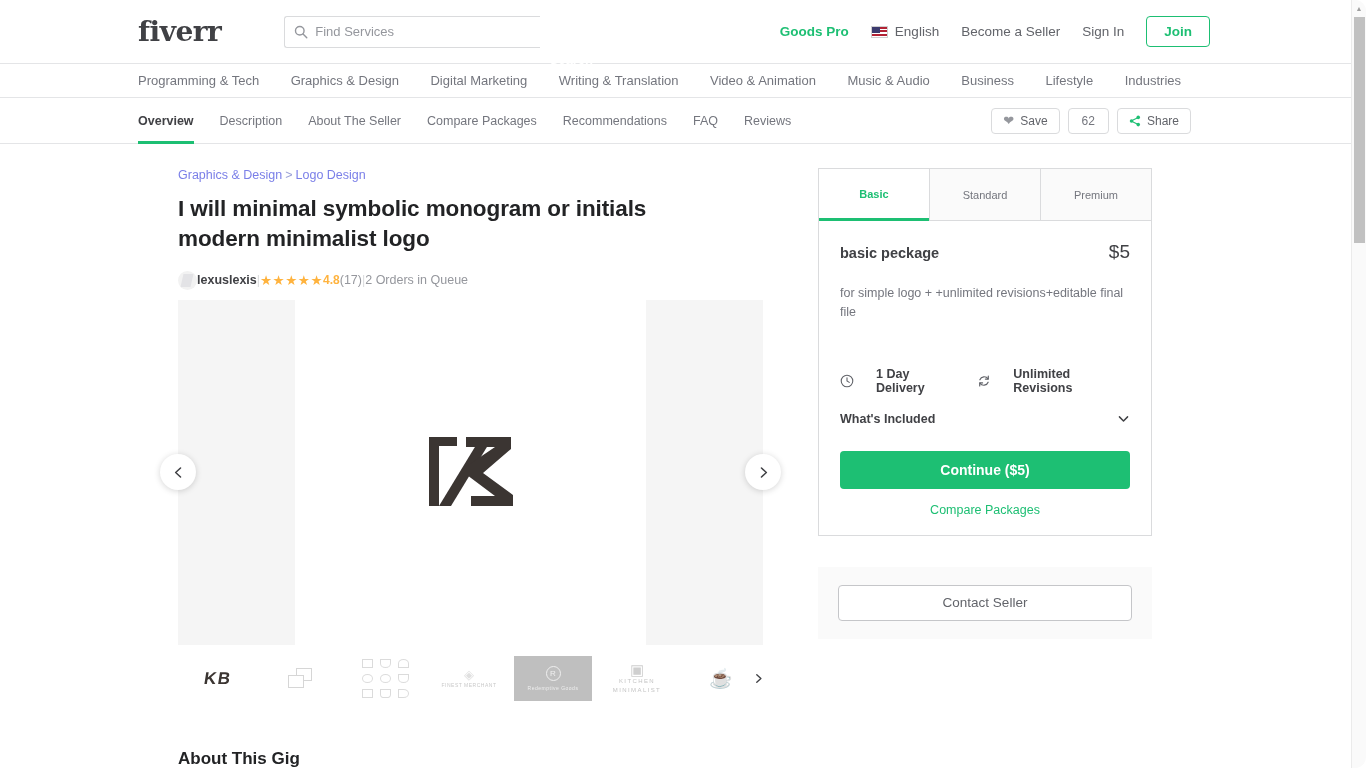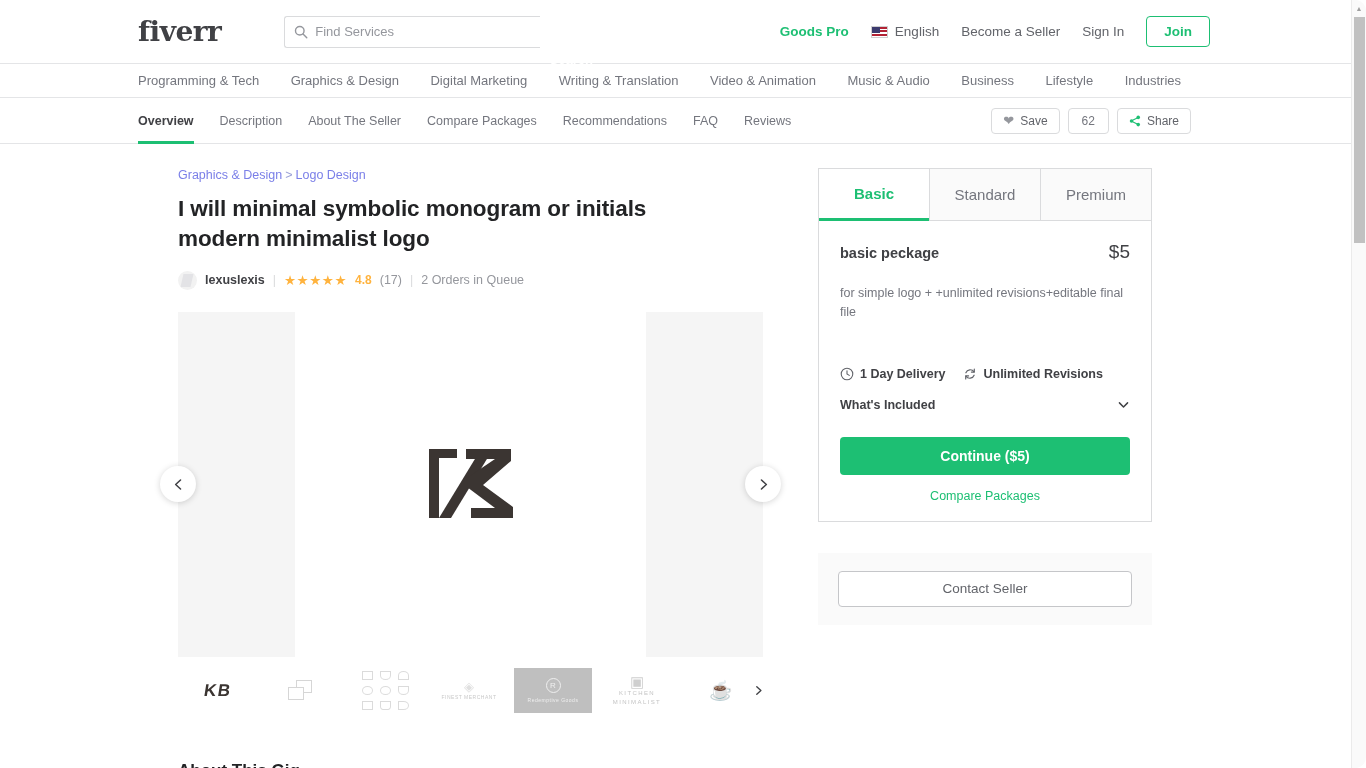--- a/index.html
+++ b/index.html
@@ -199,24 +199,23 @@
     color: #222325;
     line-height: 1.35;
     letter-spacing: -0.1px;
     max-width: 545px;
     margin-bottom: 16px;
   }
 
   .seller-row {
     display: flex;
     align-items: center;
-    gap: 8px;
     font-size: 12.5px;
     color: #95979d;
-    margin-bottom: 22px;
+    margin-bottom: 10px;
   }
   .avatar {
     width: 19px; height: 19px;
     border-radius: 50%;
     background: #f2f2f2;
     position: relative;
     overflow: hidden;
     flex: none;
   }
   .avatar::after {
@@ -360,21 +359,21 @@
   .pkg-card {
     border: 1px solid #dadbdd;
     background: #fff;
   }
   .pkg-tabs { display: flex; height: 52px; }
   .pkg-tab {
     flex: 1;
     display: flex;
     align-items: center;
     justify-content: center;
-    font-size: 15px;
+    font-size: 11px;
     color: #74767e;
     background: #fafafa;
     border-bottom: 1px solid #dadbdd;
     border-left: 1px solid #dadbdd;
     cursor: pointer;
     font-weight: 400;
     text-align: center;
   }
   .pkg-tab:first-child { border-left: none; }
   .pkg-tab.active {
@@ -400,21 +399,21 @@
   }
   .pkg-meta {
     display: flex;
     align-items: center;
     gap: 18px;
     margin-bottom: 17px;
   }
   .meta-item {
     display: flex;
     align-items: center;
-    gap: 6px;
+    gap: 22px;
     font-size: 12.5px;
     font-weight: 700;
     color: #404145;
   }
   .meta-item svg { flex: none; }
   .whats-included {
     display: flex;
     align-items: center;
     justify-content: space-between;
     font-size: 12.5px;

